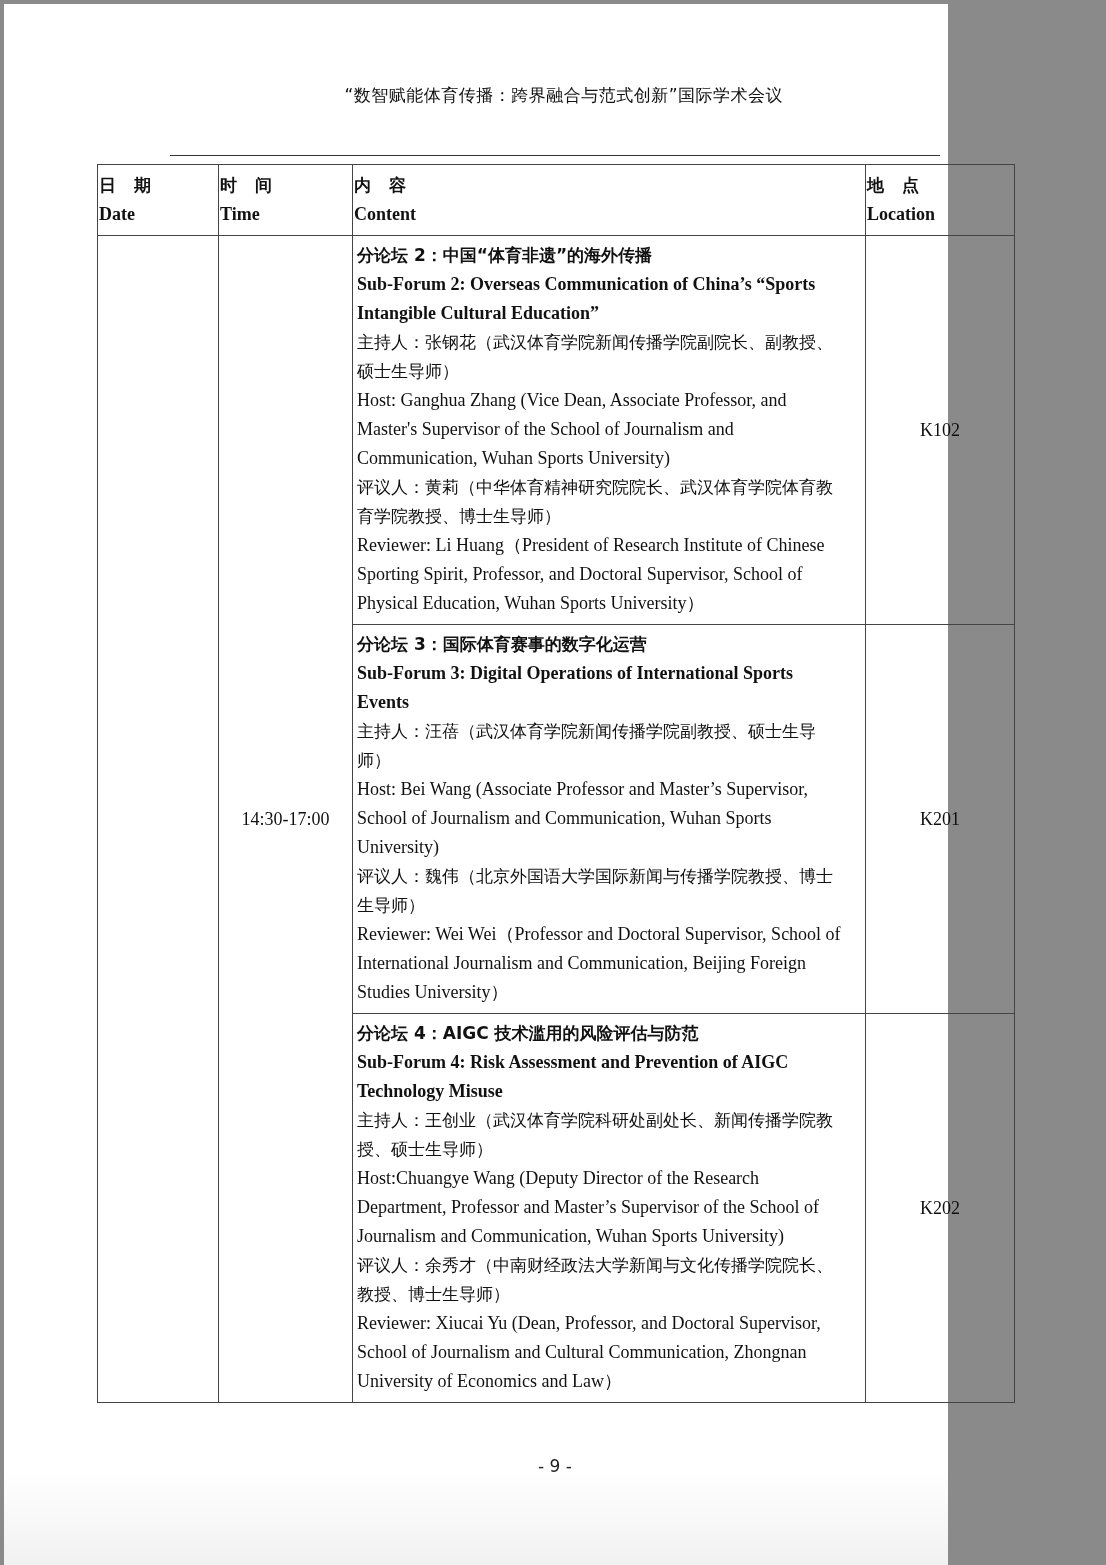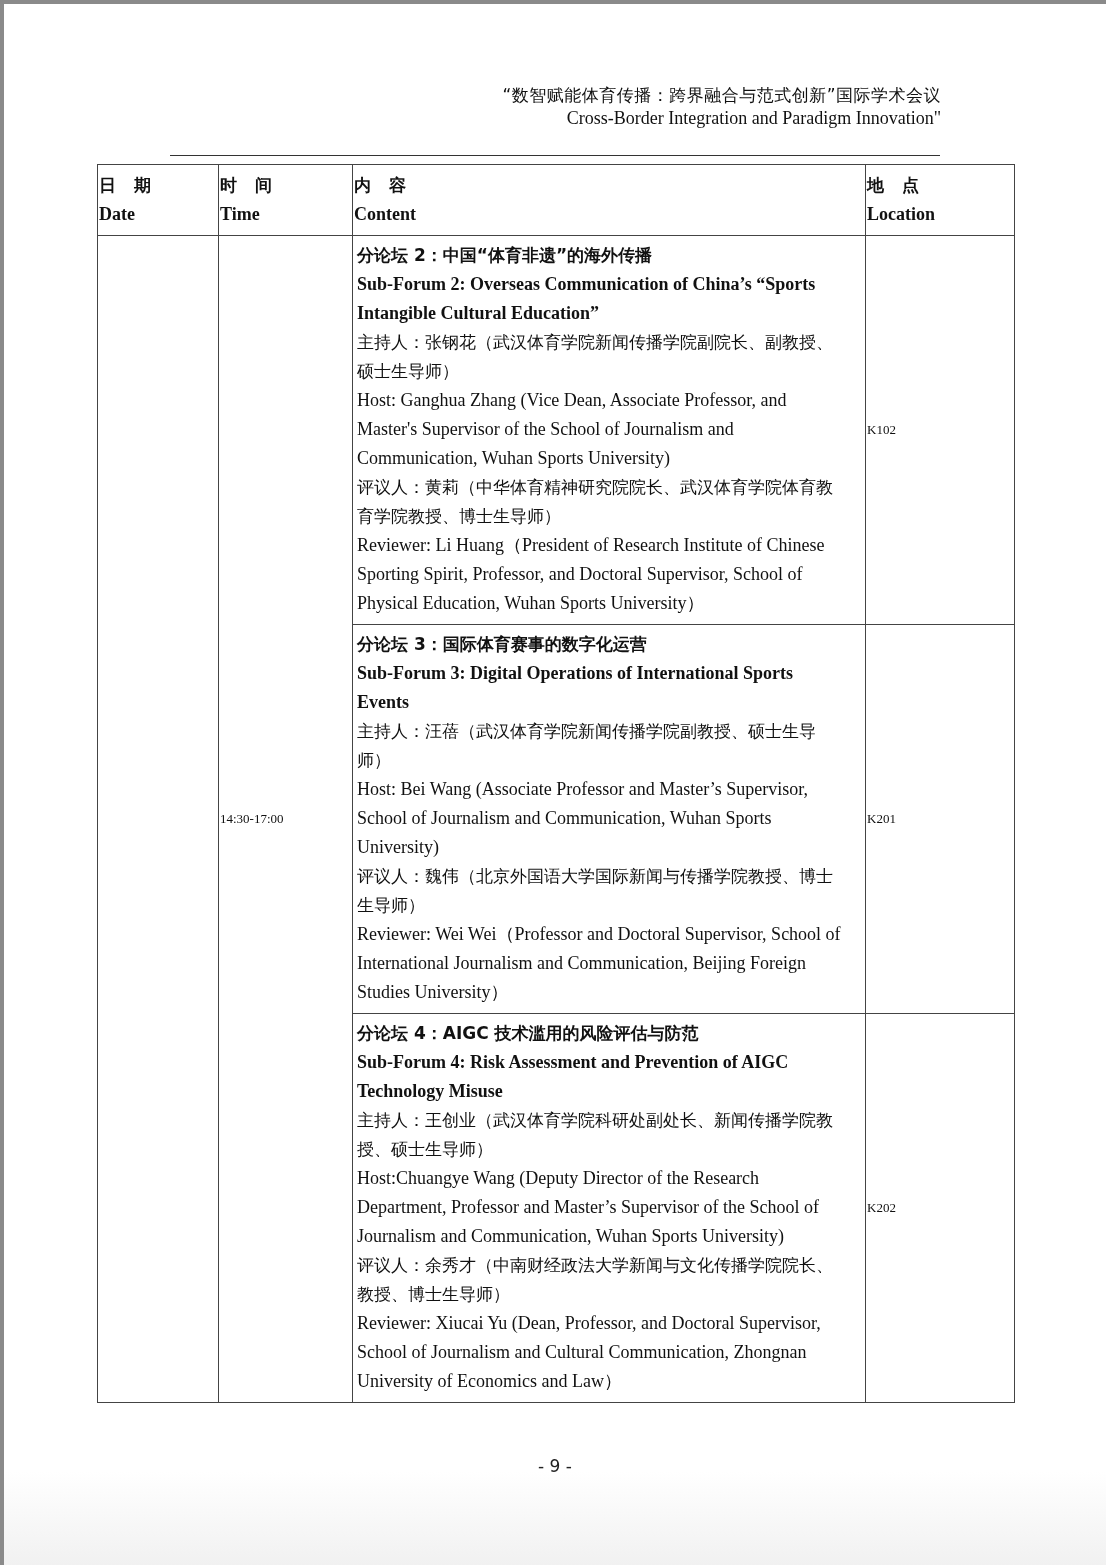--- a/index.html
+++ b/index.html
@@ -12,21 +12,21 @@
       background: #8a8a8a;
       position: relative;
       overflow: hidden;
       font-family: "Liberation Serif", "DejaVu Serif", serif;
       color: #111;
     }
     .page {
       position: absolute;
       left: 4px;
       top: 4px;
-      width: 1102px;
+      width: 944px;
       height: 1561px;
       background: linear-gradient(to bottom, #ffffff 0%, #ffffff 94%, #f1f1f1 100%);
     }
     .header {
       position: absolute;
       right: 165px;
       top: 80px;
       text-align: right;
       font-size: 18px;
       line-height: 23px;
@@ -63,22 +63,22 @@
       font-size: 18px;
       line-height: 29px;
       margin-top: 16px;
     }
     th .zh {
       font-family: "DejaVu Sans", sans-serif;
       font-size: 17px;
       letter-spacing: 6px;
     }
     td.date-cell, td.time-cell, td.loc-cell {
-      text-align: left;
-      font-size: 13px;
+      text-align: center;
+      font-size: 18px;
     }
     td.content-cell {
       padding: 5px 20px 6px 4px;
       font-size: 18px;
       line-height: 29px;
       height: 376px;
       vertical-align: top;
     }
     .cn-title {
       font-family: "DejaVu Sans", sans-serif;
@@ -104,21 +104,20 @@
       color: #222;
     }
   </style>
 </head>
 <body>
 
 <div class="page">
 
   <div class="header">
     <div class="zh">“数智赋能体育传播：跨界融合与范式创新”国际学术会议</div>
-    <div>Cross-Border Integration and Paradigm Innovation"</div>
   </div>
   <div class="header-rule"></div>
 
   <table class="schedule">
     <colgroup>
       <col style="width:121px">
       <col style="width:134px">
       <col style="width:513px">
       <col style="width:149px">
     </colgroup>

